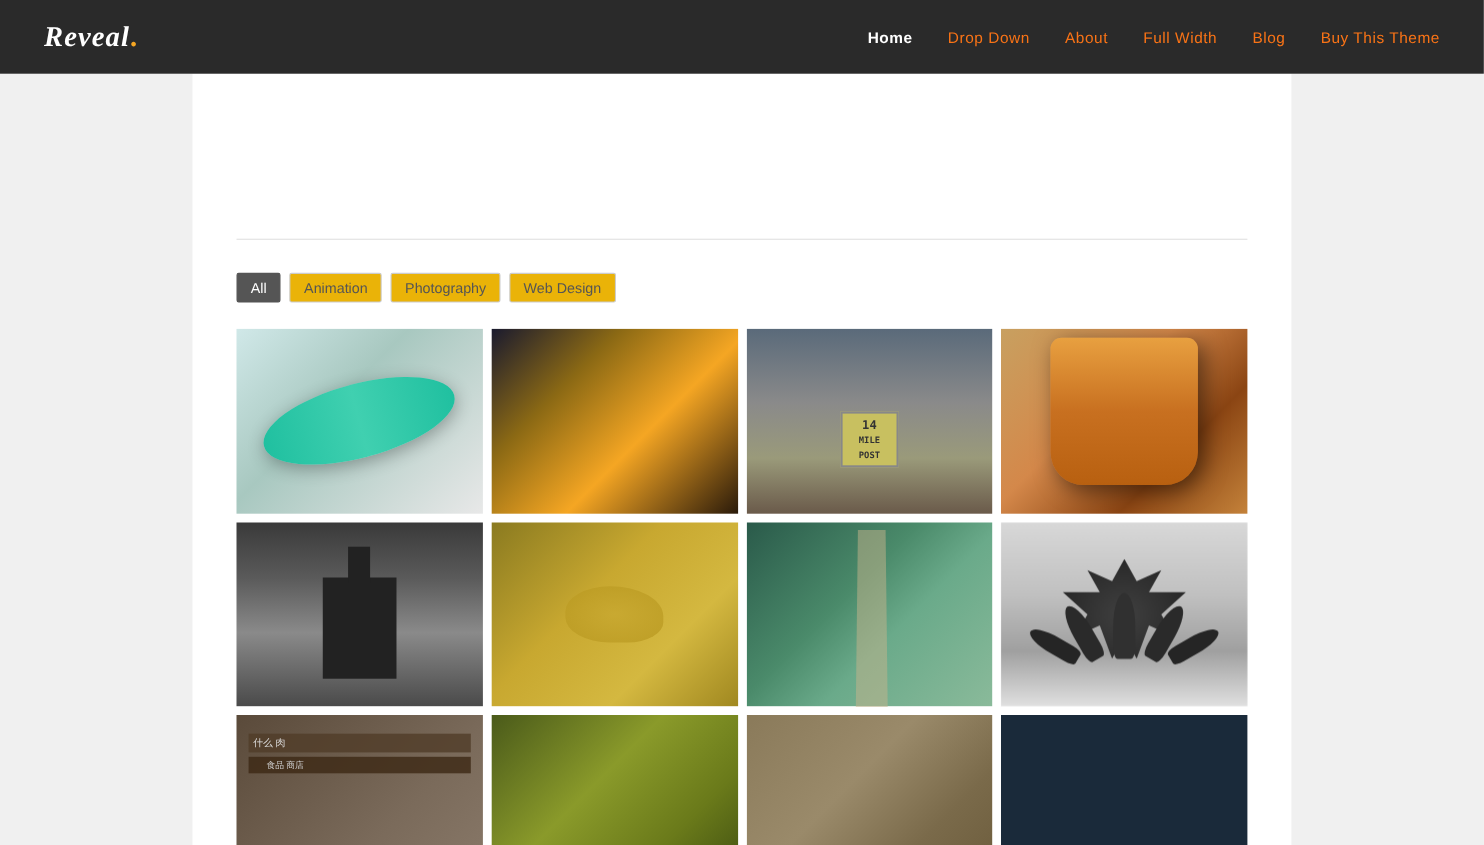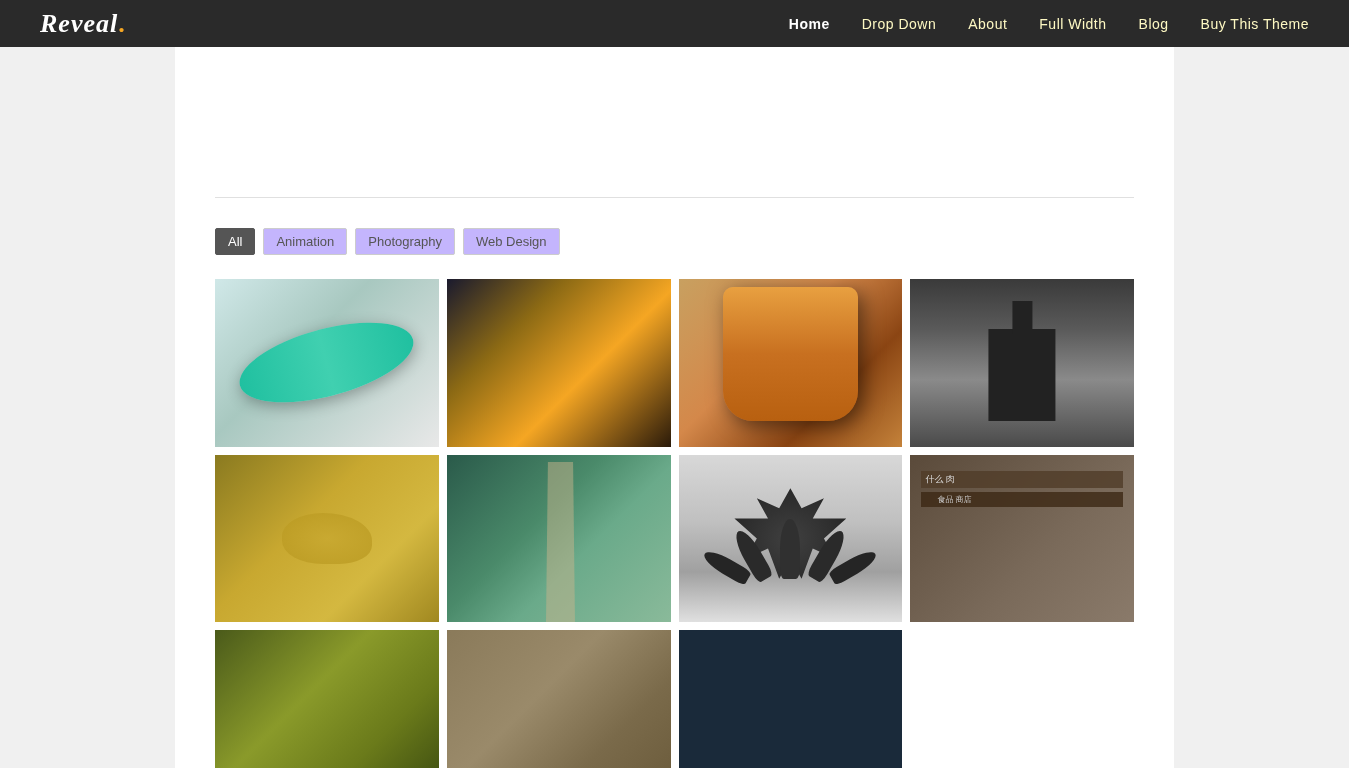--- a/index.html
+++ b/index.html
@@ -1,21 +1,21 @@
 <!DOCTYPE html>
 <html><head>
   <meta charset="utf-8">
   <style>
     * { margin: 0; padding: 0; box-sizing: border-box; }
     body { font-family: Georgia, serif; background: #f0f0f0; }
 
     
     header {
       background: #2a2a2a;
-      height: 47px;
+      height: 67px;
       display: flex;
       align-items: center;
       padding: 0 40px;
       position: relative;
     }
     .logo {
       font-family: Georgia, cursive;
       font-size: 26px;
       color: #fff;
       font-style: italic;
@@ -26,21 +26,21 @@
       color: #f5a623;
       font-style: normal;
     }
     nav {
       margin-left: auto;
       display: flex;
       gap: 32px;
       align-items: flex-end;
     }
     nav a {
-      color: #fef9c3;
+      color: #f97316;
       text-decoration: none;
       font-family: Arial, sans-serif;
       font-size: 14px;
       letter-spacing: 0.5px;
     }
     nav a.active {
       color: #fff;
       font-weight: bold;
     }
 
@@ -71,21 +71,21 @@
 
     
     .filter-bar {
       display: flex;
       gap: 8px;
       margin-bottom: 24px;
     }
     .filter-btn {
       padding: 5px 12px;
       border: 1px solid #ccc;
-      background: #c4b5fd;
+      background: #eab308;
       cursor: pointer;
       font-size: 13px;
       color: #555;
       font-family: Arial, sans-serif;
       border-radius: 2px;
     }
     .filter-btn.active {
       background: #555;
       color: #fff;
       border-color: #555;
@@ -202,20 +202,25 @@
   <div class="portfolio-grid">
 
     <div class="portfolio-item img-1">
       <div class="overlay"></div>
     </div>
 
     <div class="portfolio-item img-2">
       <div class="overlay"></div>
     </div>
 
+    <div class="portfolio-item img-3">
+
+      <div style="position:absolute;bottom:25%;left:38%;width:24%;background:#c8c060;padding:4px 6px;text-align:center;border:2px solid #888;font-size:11px;font-weight:bold;color:#333;font-family:monospace;">14<br><span style="font-size:8px;">MILE POST</span></div>
+      <div class="overlay"></div>
+    </div>
 
     <div class="portfolio-item img-4">
       <div class="overlay"></div>
     </div>
 
     <div class="portfolio-item img-5">
 
       <div style="position:absolute;bottom:15%;left:50%;transform:translateX(-50%);width:30%;height:55%;background:#222;">
         <div style="position:absolute;top:-30%;left:35%;width:30%;height:35%;background:#222;"></div>
       </div>

